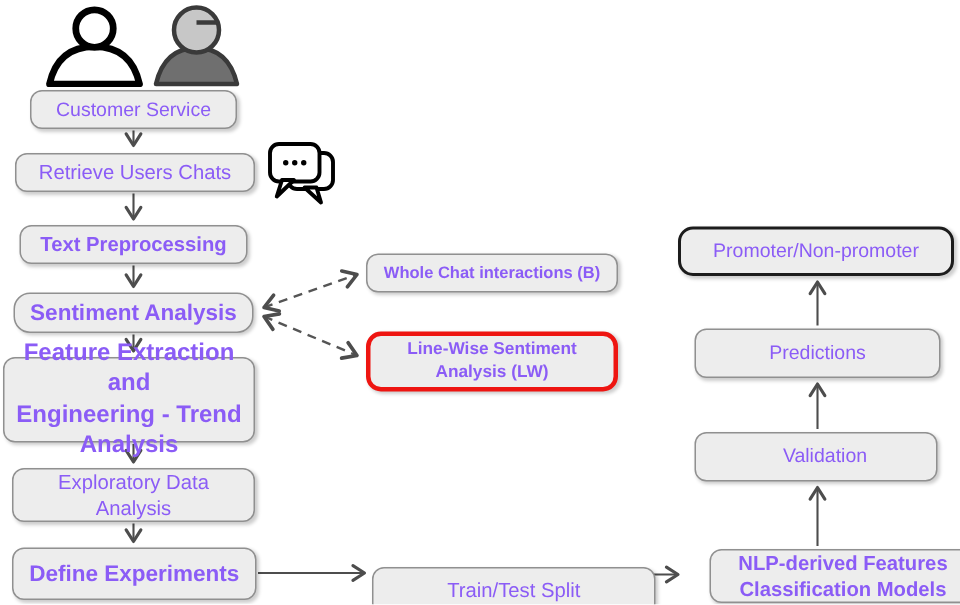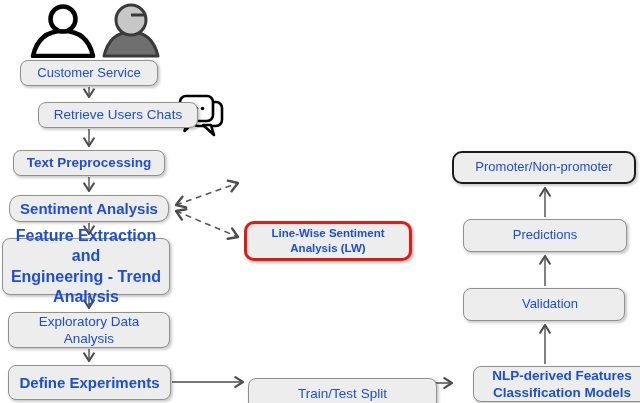--- a/index.html
+++ b/index.html
@@ -4,21 +4,21 @@
 <style>
   * { margin:0; padding:0; box-sizing:border-box; }
   html,body { background:#ffffff; }
   .canvas {
     position:relative; width:640px; height:403px; background:#ffffff;
     font-family:"Liberation Sans", sans-serif; overflow:hidden;
   }
   .node {
     position:absolute; display:flex; align-items:center; justify-content:center;
     text-align:center; background:#ededed; border:1.4px solid #909090;
-    border-radius:8px; color:#1d4ed8; font-size:13px; line-height:1.28;
+    border-radius:8px; color:#8b5cf6; font-size:13px; line-height:1.28;
     white-space:pre-line; padding:2px 6px;
     box-shadow:1.5px 1.5px 2.5px rgba(0,0,0,0.20);
   }
   .bold { font-weight:bold; }
   .fs15 { font-size:15px; }
   .fs135 { font-size:13.5px; }
   .fs11 { font-size:11px; }
   .node.final { border:2.2px solid #1c1c1c; border-radius:10px; }
   .node.highlight { border:3px solid #ee1511; border-radius:10px; }
   svg.arrows { position:absolute; left:0; top:0; }
@@ -74,35 +74,36 @@
     </g>
     <g fill="#000000">
       <circle cx="12.5" cy="14.5" r="1.8"></circle>
       <circle cx="18.5" cy="14.5" r="1.8"></circle>
       <circle cx="24.5" cy="14.5" r="1.8"></circle>
     </g>
   </svg>
 
   <div class="node" style="left:20px; top:60px; width:138px; height:26px;">Customer Service</div>
 
-  <div class="node fs135" style="left:10px; top:102px; width:160px; height:26px;margin-left:28px;">Retrieve Users Chats</div>
+  <div class="node fs135" style="left:10px; top:102px; width:160px; height:26px;">Retrieve Users Chats</div>
 
   <div class="node fs135" style="left:13px; top:150px; width:152px; height:26px;font-weight:bold;">Text Preprocessing</div>
 
   <div class="node bold fs15" style="left:9px; top:195px; width:160px; height:27px;border-radius:11px;">Sentiment Analysis</div>
 
   <div class="node bold" style="left:2px; top:238px; width:168px; height:57px; font-size:16px;">Feature Extraction and
 Engineering - Trend
 Analysis</div>
 
   <div class="node fs135" style="left:8px; top:312px; width:162px; height:36px;">Exploratory Data
 Analysis</div>
 
   <div class="node bold fs15" style="left:8px; top:365px; width:163px; height:35px;">Define Experiments</div>
 
+  <div class="node bold fs11" style="left:244px; top:169px; width:168px; height:26px;">Whole Chat interactions (B)</div>
 
   <div class="node bold highlight" style="left:244px; top:221px; width:168px; height:40px; font-size:11.5px;">Line-Wise Sentiment
 Analysis (LW)</div>
 
   <div class="node fs135" style="left:248px; top:378px; width:189px; height:32px;">Train/Test Split</div>
 
   <div class="node" style="left:463px; top:219px; width:164px; height:33px;">Predictions</div>
 
   <div class="node final" style="left:452px; top:151px; width:184px; height:33px;">Promoter/Non-promoter</div>
 

